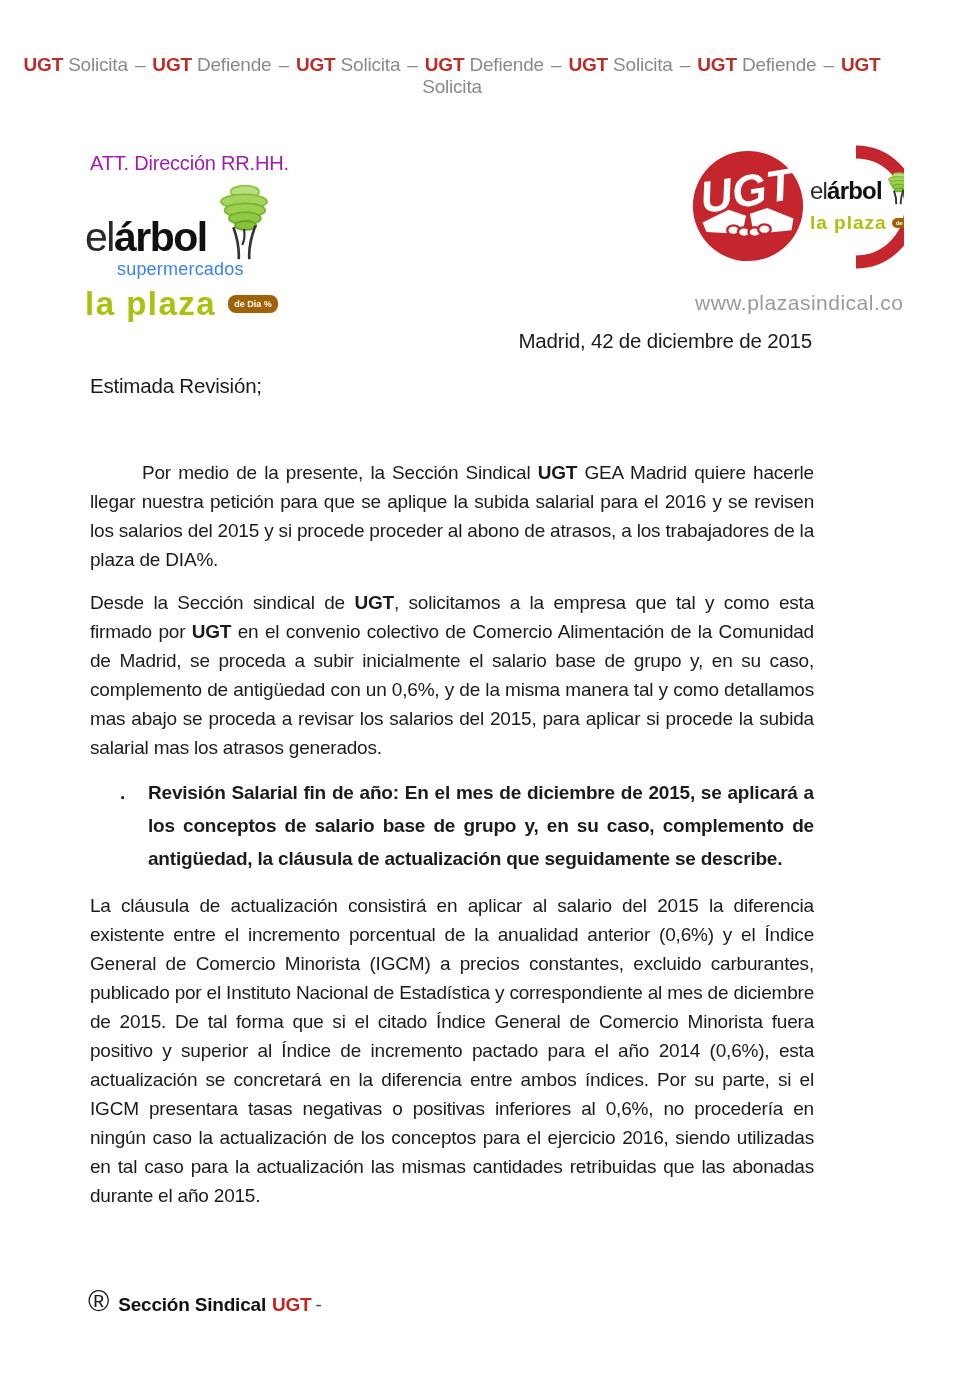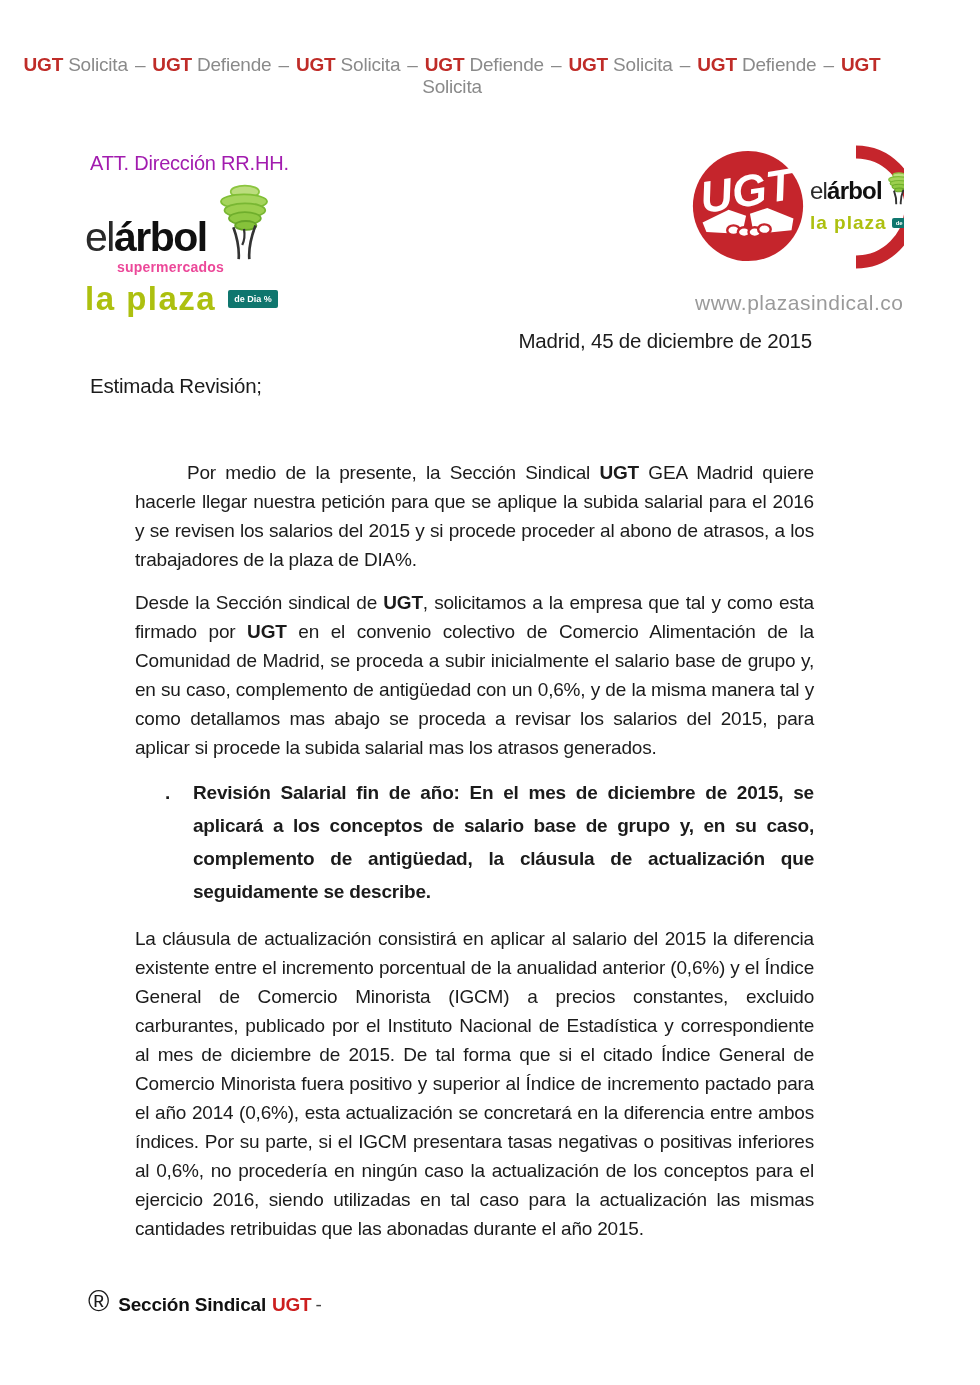--- a/index.html
+++ b/index.html
@@ -34,27 +34,27 @@
     color: #a21caf;
     letter-spacing: -0.2px;
   }
 
   
   .logo-left { position: absolute; left: 85px; top: 180px; width: 200px; }
   .ll-row1 { display: flex; align-items: flex-end; }
   .ll-name { font-size: 41px; line-height: 1; letter-spacing: -1.5px; color: #2a2a2a; }
   .ll-name b { color: #101010; }
   .ll-tree { margin-left: 6px; margin-bottom: -4px; }
-  .ll-super { font-size: 14px; font-weight: bold; color: #ec4899; margin: 1px 0 5px 32px; letter-spacing: 0.2px; }
+  .ll-super { font-size: 18px; font-weight: normal; color: #3b82f6; margin: 1px 0 5px 32px; letter-spacing: 0.2px; }
   .ll-row2 { display: flex; align-items: center; gap: 12px; }
   .ll-laplaza { font-size: 33px; font-weight: bold; color: #adc00f; letter-spacing: 1.5px; }
   .dia-badge {
-    background: #0f766e; color: #ffffff;
+    background: #a16207; color: #ffffff;
     font-size: 9px; font-weight: bold;
-    padding: 4px 6px; border-radius: 2px;
+    padding: 4px 6px; border-radius: 8px;
     white-space: nowrap;
   }
 
   
   .logo-right { position: absolute; left: 690px; top: 145px; width: 235px; height: 180px; }
   .ugt-circle { position: absolute; left: 0; top: 3px; width: 116px; height: 116px; }
   .arc { position: absolute; left: 162px; top: 0; width: 60px; height: 124px; z-index: 1; }
   .mini { position: absolute; left: 120px; top: 26px; z-index: 2; }
   .mini-row1 { display: flex; align-items: flex-end; }
   .mini-name { font-size: 24px; line-height: 1; letter-spacing: -0.8px; color: #2a2a2a; }
@@ -72,21 +72,20 @@
   }
   .salutation {
     position: absolute; left: 90px; top: 374px;
     font-size: 20.5px; letter-spacing: -0.2px;
   }
   .flow {
     position: absolute; left: 90px; right: 90px; top: 458px;
     font-size: 19px; line-height: 29px;
     text-align: justify; letter-spacing: -0.2px;
     color: #1b1b1b;
-    margin-left: 45px;
   }
   .flow p { margin-bottom: 14px; }
   .flow p.indent { text-indent: 52px; }
   .bullet {
     position: relative;
     margin: 8px 0 16px 58px;
     font-weight: bold;
     line-height: 33px;
     text-align: justify;
   }
@@ -181,21 +180,21 @@
         </svg>
       </div>
       <div class="mini-row2">
         <span class="mini-laplaza">la plaza</span>
         <span class="dia-badge">de Dia %</span>
       </div>
     </div>
     <div class="lr-url">www.plazasindical.com</div>
   </div>
 
-  <div class="dateline">Madrid, 45 de diciembre de 2015</div>
+  <div class="dateline">Madrid, 42 de diciembre de 2015</div>
   <div class="salutation">Estimada Revisión;</div>
 
   <div class="flow">
     <p class="indent"><span>Por medio de la presente, la Sección Sindical </span><b>UGT</b><span> GEA Madrid quiere hacerle llegar nuestra petición para que se aplique la subida salarial para el 2016 y se revisen los salarios del 2015 y si procede proceder al abono de atrasos, a los trabajadores de la plaza de DIA%.</span></p>
 
     <p><span>Desde la Sección sindical de </span><b>UGT</b><span>, solicitamos a la empresa que tal y como esta firmado por </span><b>UGT</b><span> en el convenio colectivo de Comercio Alimentación de la Comunidad de Madrid, se proceda a subir inicialmente el salario base de grupo y, en su caso, complemento de antigüedad con un 0,6%, y de la misma manera tal y como detallamos mas abajo se proceda a revisar los salarios del 2015, para aplicar si procede la subida salarial mas los atrasos generados.</span></p>
 
     <div class="bullet">
       <span class="marker">.</span>
       <span>Revisión Salarial fin de año: En el mes de diciembre de 2015, se aplicará a los conceptos de salario base de grupo y, en su caso, complemento de antigüedad, la cláusula de actualización que seguidamente se describe.</span>

